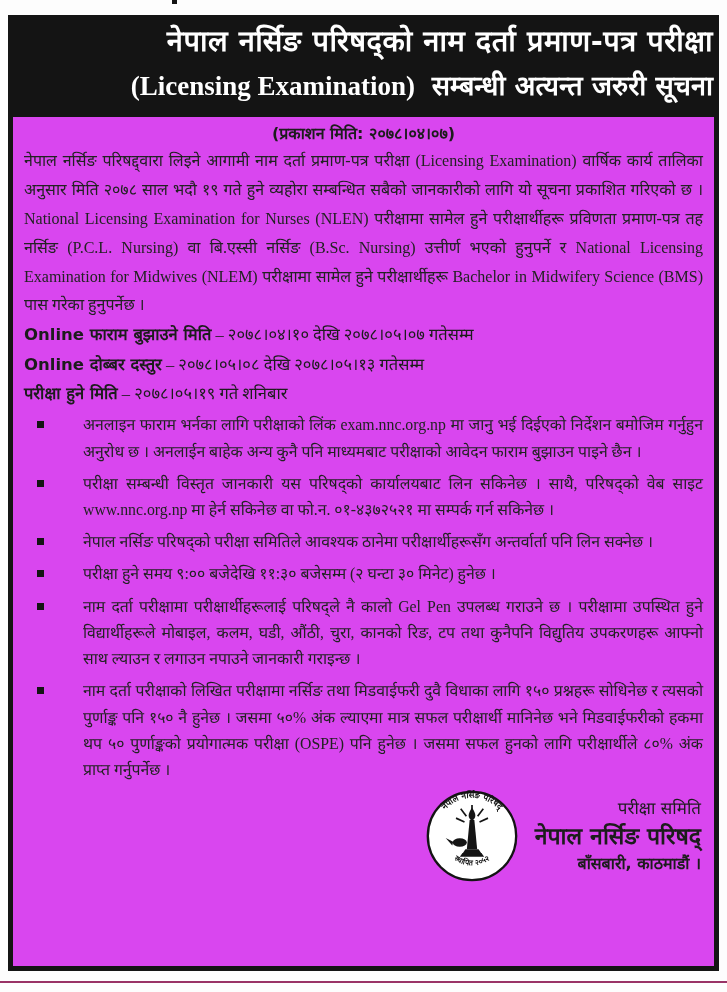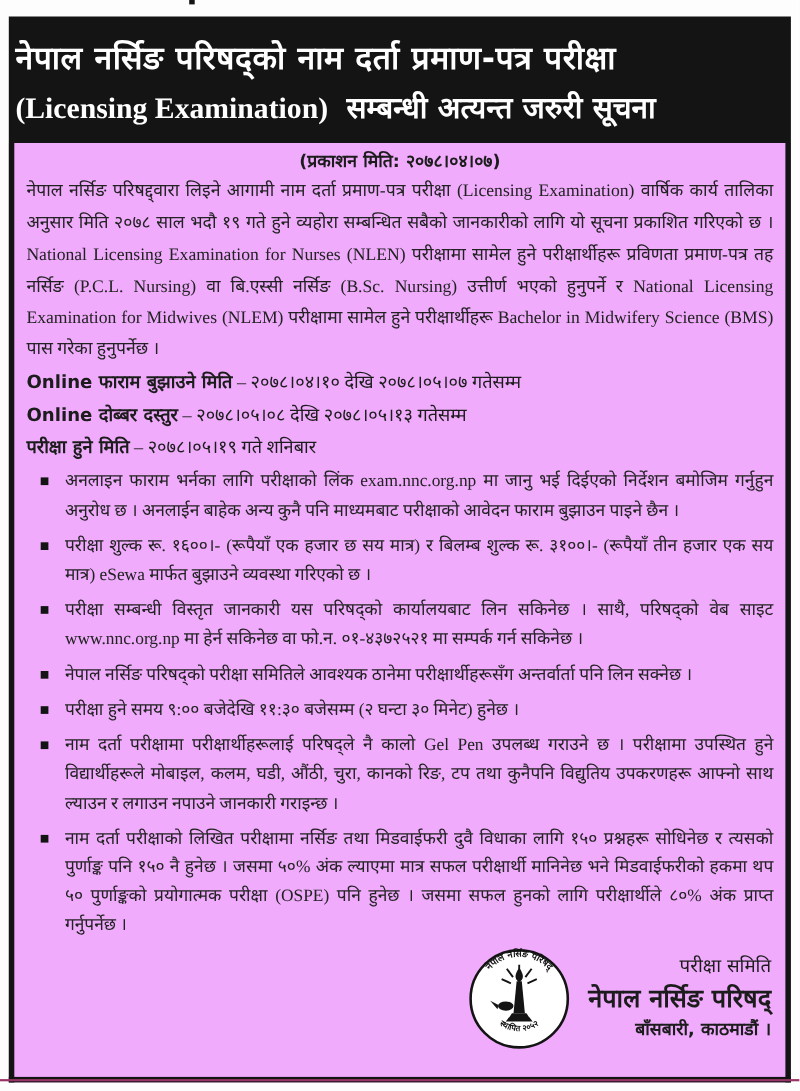--- a/index.html
+++ b/index.html
@@ -8,48 +8,48 @@
     width:727px; height:992px; position:relative;
     font-family:"Liberation Serif","DejaVu Serif",serif;
     color:#1c1c1c;
   }
   .page { position:absolute; inset:0; background:#fdfdfd; overflow:hidden; }
   .top-speck { position:absolute; left:172px; top:0; width:5px; height:4px; background:#141414; }
 
   .sheet { position:absolute; left:8px; top:15px; width:711px; }
 
   .header {
-    background:#141414; color:#ffffff; text-align:left;
-    padding:17px 6px 13px;
+    background:#141414; color:#ffffff; text-align:right;
+    padding:5px 6px 13px;
   }
   .header-line1 {
     font-weight:bold; font-size:29px; line-height:1.45; letter-spacing:0.5px;
     font-family:"DejaVu Sans","Liberation Sans",sans-serif;
   }
   .header-line2 { font-size:27px; line-height:1.35; margin-top:6px; white-space:nowrap; }
   .header-line2 .en { font-family:"Liberation Serif","DejaVu Serif",serif; font-weight:bold; }
   .header-line2 .np { font-family:"DejaVu Sans","Liberation Sans",sans-serif; font-weight:bold; margin-left:10px; }
 
   .bodybox {
-    border:5px solid #141414; border-top:none; background:#f0abfc;
+    border:5px solid #141414; border-top:none; background:#d946ef;
     height:854px; padding:3px 11px 6px; overflow:hidden;
   }
   .pubdate {
     text-align:center; font-weight:bold; font-size:16px; margin:2px 0 3px;
     font-family:"DejaVu Sans","Liberation Sans",sans-serif;
   }
   .intro {
     font-size:16px; line-height:1.8; text-align:justify; color:#222;
   }
   .sched-line { font-size:16.5px; line-height:1.78; }
   .sched-label { font-weight:bold; font-family:"DejaVu Sans","Liberation Sans",sans-serif;margin-top:33px; }
   .sched-value { font-weight:normal; }
 
   .bullets { margin-top:4px; }
-  .bullet-row { display:flex; margin:4px 0 6px; }
+  .bullet-row { display:flex; margin:4px 0 6px;gap:24px; }
   .bullet-square {
     flex:0 0 auto; width:7px; height:7px; background:#141414;
     margin:9px 15px 0 13px;
   }
   .bullet-text { font-size:15.8px; line-height:1.66; text-align:justify; color:#222; }
 
   .footer-row {
     display:flex; justify-content:flex-end; align-items:center;
     gap:16px; margin-top:2px; padding-right:2px;
   }
@@ -98,24 +98,20 @@
         <div class="sched-line">
           <span class="sched-label">परीक्षा हुने मिति</span>
           <span class="sched-value">– २०७८।०५।१९ गते शनिबार</span>
         </div>
       </div>
 
       <div class="bullets">
         <div class="bullet-row">
           <span class="bullet-square"></span>
           <span class="bullet-text">अनलाइन फाराम भर्नका लागि परीक्षाको लिंक exam.nnc.org.np मा जानु भई दिईएको निर्देशन बमोजिम गर्नुहुन अनुरोध छ । अनलाईन बाहेक अन्य कुनै पनि माध्यमबाट परीक्षाको आवेदन फाराम बुझाउन पाइने छैन ।</span>
-        </div>
-        <div class="bullet-row">
-          <span class="bullet-square"></span>
-          <span class="bullet-text">परीक्षा शुल्क रू. १६००।- (रूपैयाँ एक हजार छ सय मात्र) र बिलम्ब शुल्क रू. ३१००।- (रूपैयाँ तीन हजार एक सय मात्र) eSewa मार्फत बुझाउने व्यवस्था गरिएको छ ।</span>
         </div>
         <div class="bullet-row">
           <span class="bullet-square"></span>
           <span class="bullet-text">परीक्षा सम्बन्धी विस्तृत जानकारी यस परिषद्को कार्यालयबाट लिन सकिनेछ । साथै, परिषद्को वेब साइट www.nnc.org.np मा हेर्न सकिनेछ वा फो.न. ०१-४३७२५२१ मा सम्पर्क गर्न सकिनेछ ।</span>
         </div>
         <div class="bullet-row">
           <span class="bullet-square"></span>
           <span class="bullet-text">नेपाल नर्सिङ परिषद्को परीक्षा समितिले आवश्यक ठानेमा परीक्षार्थीहरूसँग अन्तर्वार्ता पनि लिन सक्नेछ ।</span>
         </div>
         <div class="bullet-row">

